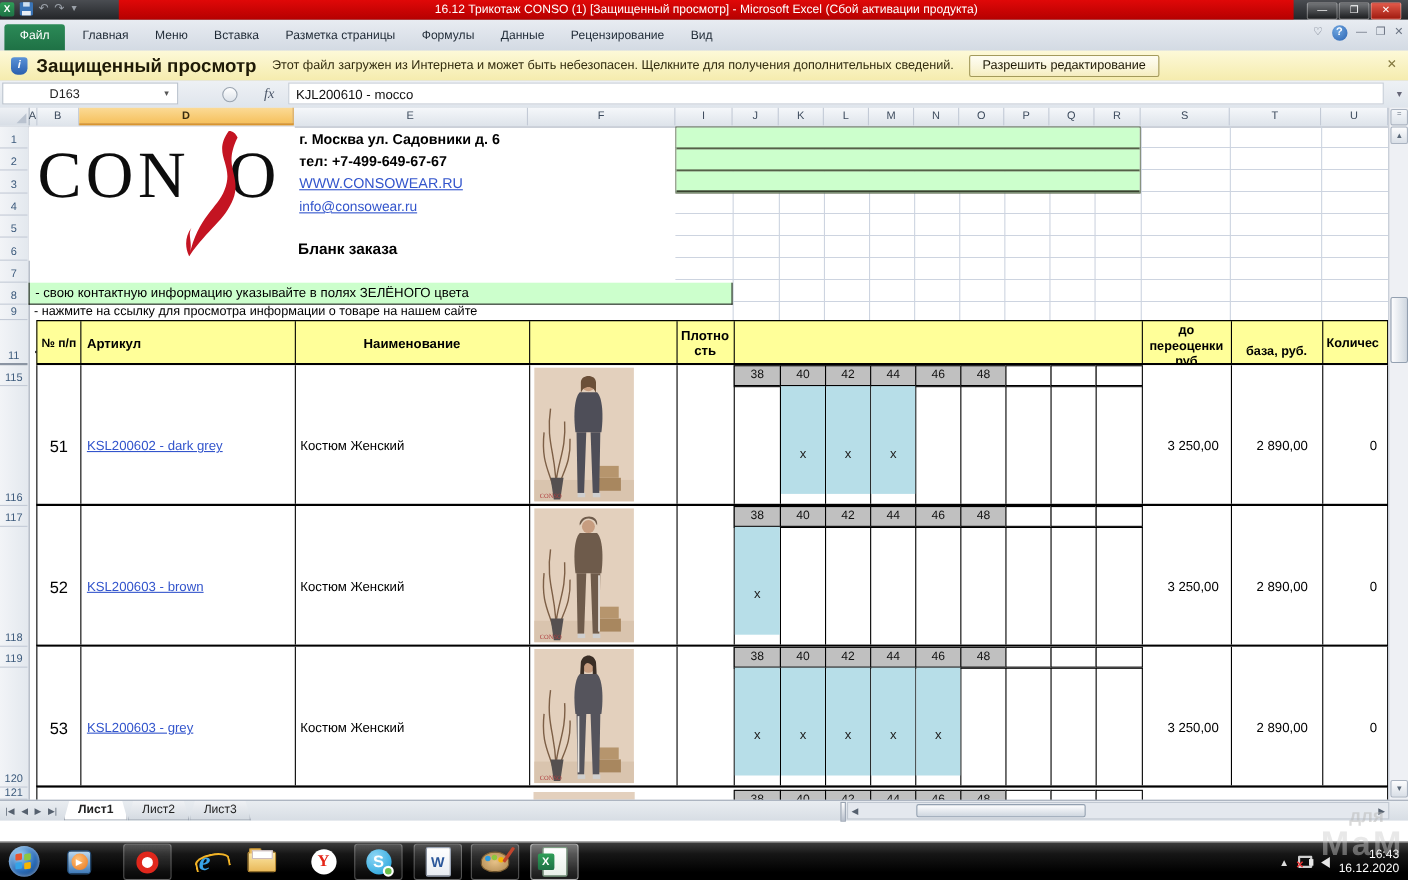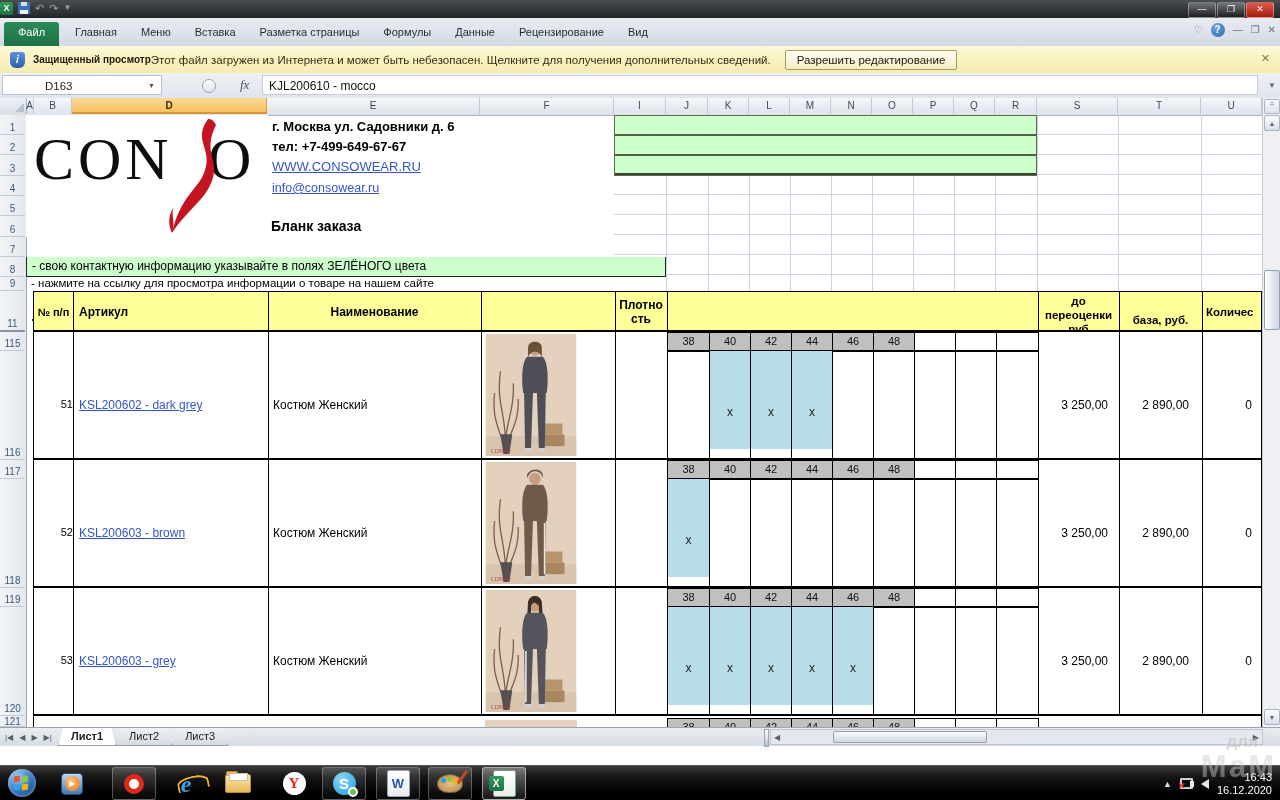--- a/index.html
+++ b/index.html
@@ -29,21 +29,21 @@
   .ribbon-right{position:absolute;right:4px;top:5px;display:flex;gap:8px;align-items:center;}
   .helpbtn{width:14px;height:14px;border-radius:50%;background:radial-gradient(circle at 35% 30%,#6fa6e0,#2a63b2);
            color:#fff;font-size:10px;font-weight:bold;text-align:center;line-height:14px;}
   .smallglyph{font-size:10px;color:#6a7382;line-height:14px;}
   
   .pvbar{left:0;top:46px;width:1280px;height:27px;background:linear-gradient(#fdf9d8,#f5ecae);
          border-bottom:1px solid #cabf6d;display:flex;align-items:center;}
   .shield{width:15px;height:16px;margin:0 8px 0 10px;background:linear-gradient(#5b93d8,#2a5fae);
           border-radius:3px 3px 6px 6px;color:#fff;font-size:10px;font-weight:bold;font-style:italic;
           text-align:center;line-height:16px;flex:0 0 auto;}
-  .pvlabel{font-weight:bold;font-size:10px;color:#1f1a06;white-space:nowrap;}
+  .pvlabel{font-weight:bold;font-size:17px;color:#1f1a06;margin-right:14px;white-space:nowrap;}
   .pvmsg{font-size:11.5px;color:#332d10;white-space:nowrap;}
   .pvbtn{margin-left:14px;padding:3px 11px;font-size:11.5px;color:#1f1a06;border:1px solid #a39a5c;border-radius:2px;
          background:linear-gradient(#fefdf2,#f1ead553);white-space:nowrap;}
   .pvclose{position:absolute;right:10px;top:6px;font-size:11px;color:#857a40;}
   
   .fbar{left:0;top:73px;width:1280px;height:25px;background:linear-gradient(#eef1f5,#dfe5ec);border-bottom:1px solid #b9c1cc;}
   .namebox{position:absolute;left:2px;top:2px;width:160px;height:20px;background:#fff;border:1px solid #b9c1cc;
            font-size:11.5px;color:#222;line-height:20px;padding-left:42px;box-sizing:border-box;}
   .nbdrop{position:absolute;left:148px;top:9px;font-size:7px;color:#555;}
   .fxcircle{position:absolute;left:202px;top:6px;width:12px;height:12px;border:1px solid #9aa4b0;border-radius:50%;
@@ -81,21 +81,21 @@
   .thead{left:33px;top:291px;width:1229px;height:41px;background:#ffff99;border:1px solid #000;border-bottom:2px solid #000;box-sizing:border-box;}
   .vl{position:absolute;top:0;width:1px;background:#000;}
   .hcell{position:absolute;font-size:12px;font-weight:bold;color:#000;display:flex;align-items:center;justify-content:center;text-align:center;box-sizing:border-box;overflow:hidden;}
   .block{left:33px;width:1229px;background:#fff;border-bottom:2px solid #000;border-left:1px solid #000;border-right:1px solid #000;box-sizing:border-box;}
   .scell{position:absolute;top:0;height:19px;background:#c0c0c0;border:1px solid #000;box-sizing:border-box;
          font-size:11px;color:#111;text-align:center;line-height:17px;}
   .scell.empty{background:#fff;}
   .sizebody{position:absolute;top:19px;box-sizing:border-box;}
   .sizebody.marked{background:var(--mark,#b7dee8);}
   .sizebody span{position:absolute;top:55%;left:0;right:0;text-align:center;font-size:12px;color:#222;}
-  .numcell{position:absolute;left:0;width:39px;text-align:right;font-size:11px;color:#000;}
+  .numcell{position:absolute;left:0;width:39px;text-align:center;font-size:15px;color:#000;}
   .skucell{position:absolute;left:45px;font-size:12px;}
   .namecell{position:absolute;left:239px;font-size:12px;color:#000;}
   .pricecell{position:absolute;font-size:12px;color:#000;text-align:right;box-sizing:border-box;}
   .photo{position:absolute;left:451px;width:92px;}
   .photo svg{display:block;}
   
   .vscroll{left:1262px;top:98px;width:18px;height:629px;background:#eef0f4;border-left:1px solid #c0c7d1;box-sizing:border-box;}
   .sbtn{position:absolute;left:1px;width:16px;background:linear-gradient(#fdfdfe,#d9dfe7);border:1px solid #aab3c0;
         box-sizing:border-box;color:#5a6878;font-size:7px;text-align:center;border-radius:2px;}
   .vthumb{position:absolute;left:1px;top:172px;width:16px;height:60px;background:linear-gradient(to right,#fdfdfe,#cfd7e0);
@@ -172,20 +172,21 @@
 
   <div class="abs titlebar">
     <div class="qat">
       <span class="xlicon">X</span>
       <span class="floppy"></span>
       <span class="qicon">↶</span>
       <span class="qicon">↷</span>
       <span class="qicon" style="font-size:8px">▼</span>
     </div>
   </div>
+  <div class="abs title-red">16.12 Трикотаж  CONSO (1)  [Защищенный просмотр]  - Microsoft Excel (Сбой активации продукта)</div>
   <div class="abs flexc" style="right:6px;top:2px;z-index:5">
     <div class="winbtn">—</div>
     <div class="winbtn">❐</div>
     <div class="winbtn close">✕</div>
   </div>
 
   <div class="abs ribbon">
     <div class="rtabs">
       <span class="rtab file">Файл</span>
       <span class="rtab">Главная</span>

